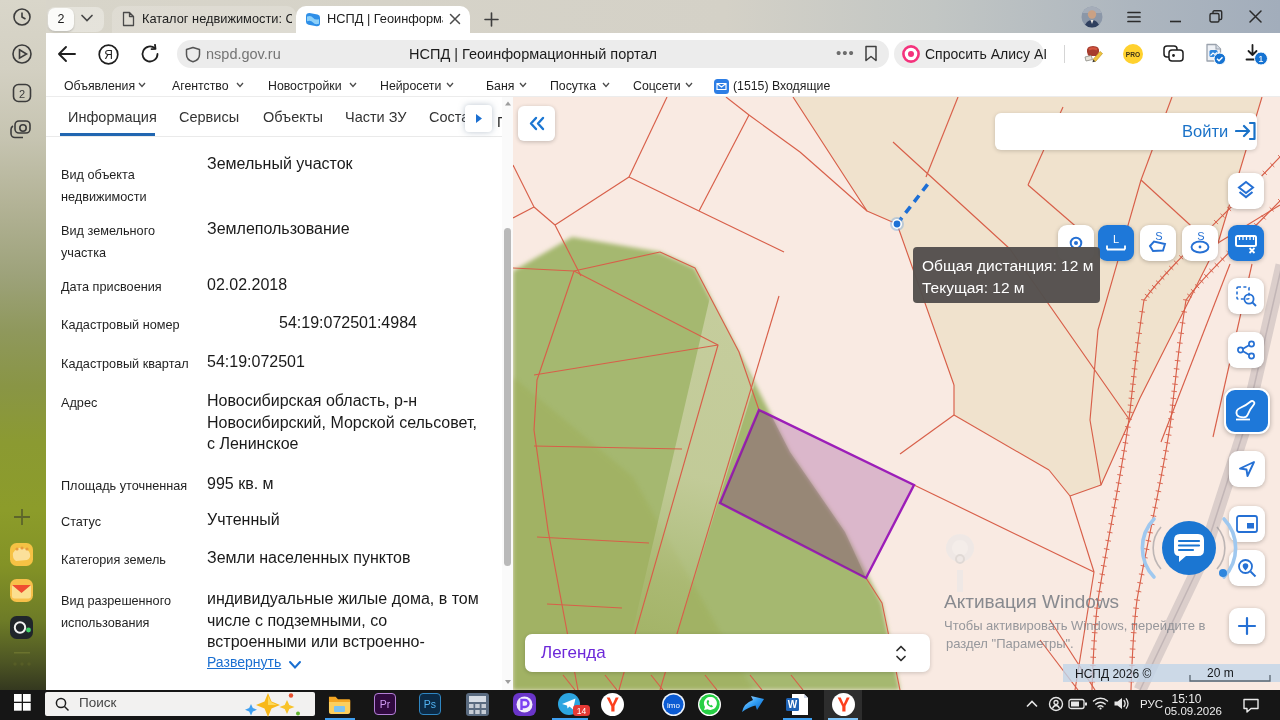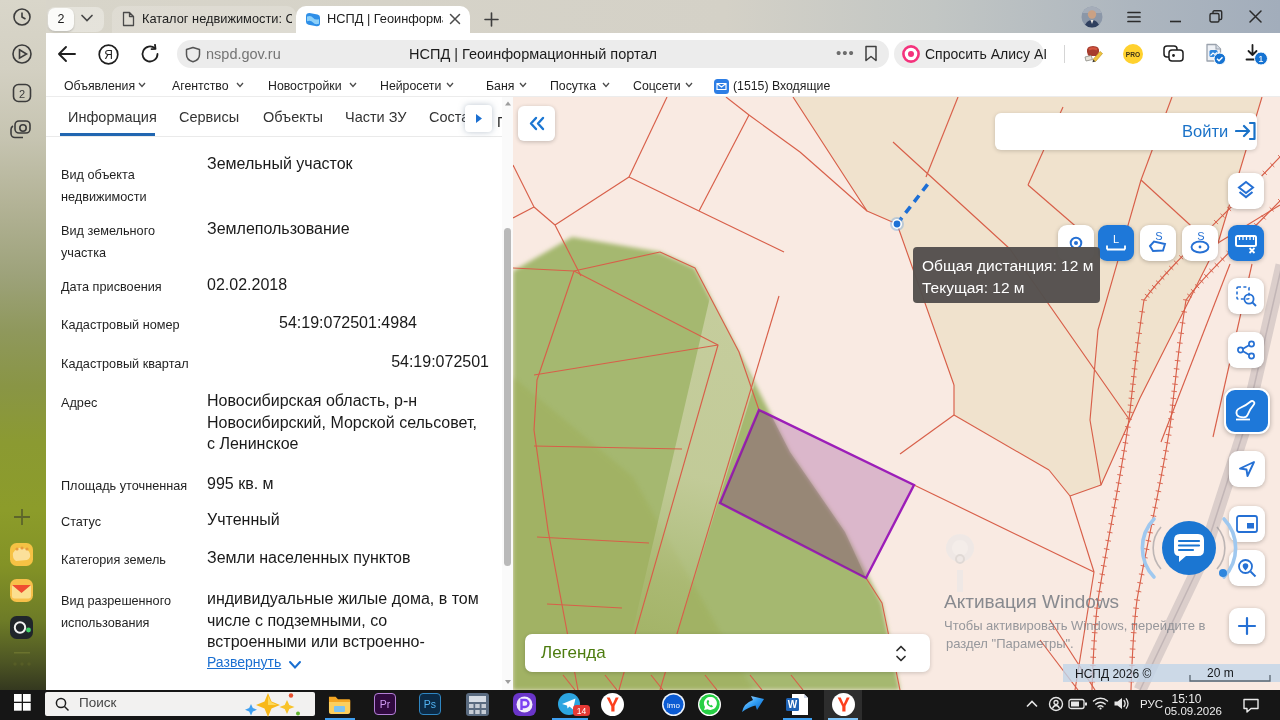--- a/index.html
+++ b/index.html
@@ -235,21 +235,21 @@
 
     <div class="abs plbl" style="top:68px;">Вид объекта<br>недвижимости</div>
     <div class="abs pval" style="top:56px;">Земельный участок</div>
     <div class="abs plbl" style="top:124px;">Вид земельного<br>участка</div>
     <div class="abs pval" style="top:121px;">Землепользование</div>
     <div class="abs plbl" style="top:180px;">Дата присвоения</div>
     <div class="abs pval" style="top:177px;">02.02.2018</div>
     <div class="abs plbl" style="top:218px;">Кадастровый номер</div>
     <div class="abs pval" style="top:215px;text-align:center;">54:19:072501:4984</div>
     <div class="abs plbl" style="top:257px;">Кадастровый квартал</div>
-    <div class="abs pval" style="top:254px;text-align:right;">54:19:072501</div>
+    <div class="abs pval" style="top:254px;">54:19:072501</div>
     <div class="abs plbl" style="top:296px;">Адрес</div>
     <div class="abs pval" style="top:293px;">Новосибирская область, р-н Новосибирский, Морской сельсовет, с Ленинское</div>
     <div class="abs plbl" style="top:379px;">Площадь уточненная</div>
     <div class="abs pval" style="top:376px;">995 кв. м</div>
     <div class="abs plbl" style="top:415px;">Статус</div>
     <div class="abs pval" style="top:412px;">Учтенный</div>
     <div class="abs plbl" style="top:453px;">Категория земель</div>
     <div class="abs pval" style="top:450px;">Земли населенных пунктов</div>
     <div class="abs plbl" style="top:494px;">Вид разрешенного<br>использования</div>
     <div class="abs pval" style="top:491px;">индивидуальные жилые дома, в том числе с подземными, со встроенными или встроенно-</div>
@@ -604,21 +604,21 @@
     <circle cx="52" cy="52" r="27" fill="#1b76d2"></circle>
     <path d="M37 44 q0 -6 6 -6 h18 q6 0 6 6 v10 q0 6 -6 6 h-12 l-7 6 v-6 h0 q-5 0 -5 -6 Z" fill="#fff"></path>
     <path d="M42 45 h20 M42 49.5 h20 M42 54 h14" stroke="#1b76d2" stroke-width="2.2" stroke-linecap="round"></path>
   </svg>
 
   <div class="abs" style="left:431px;top:494px;font-size:19px;color:rgba(116,121,128,.85);">Активация Windows</div>
   <div class="abs" style="left:431px;top:521px;font-size:13px;color:rgba(125,130,137,.8);">Чтобы активировать Windows, перейдите в</div>
   <div class="abs" style="left:433px;top:539px;font-size:13px;color:rgba(125,130,137,.8);">раздел "Параметры".</div>
 
   <div class="abs" style="left:12px;top:537px;width:405px;height:38px;background:#fff;border-radius:7px;box-shadow:0 1px 4px rgba(0,0,0,.18);"></div>
-  <div class="abs" style="left:28px;top:546px;font-size:17px;color:#4d7c0f;">Легенда</div>
+  <div class="abs" style="left:28px;top:546px;font-size:17px;color:#6d28d9;">Легенда</div>
   <svg class="abs" style="left:382px;top:548px" width="12" height="17">
         <path d="M2 5.5 L6 1.5 L10 5.5 M2 11.5 L6 15.5 L10 11.5" stroke="#2c2c2c" stroke-width="1.7" fill="none" stroke-linecap="round" stroke-linejoin="round"></path>
       </svg>
 
   <div class="abs" style="left:550px;top:567px;width:217px;height:18px;background:rgba(193,213,233,.8);"></div>
   <div class="abs" style="left:562px;top:570px;font-size:12px;color:#14171a;">НСПД 2026 ©</div>
   <div class="abs" style="left:694px;top:569px;font-size:12px;color:#14171a;">20 m</div>
   <svg class="abs" style="left:676px;top:578px" width="82" height="7">
         <path d="M1 0 V6 H81 V0" stroke="#5a6670" stroke-width="1.3" fill="none"></path>
       </svg>

